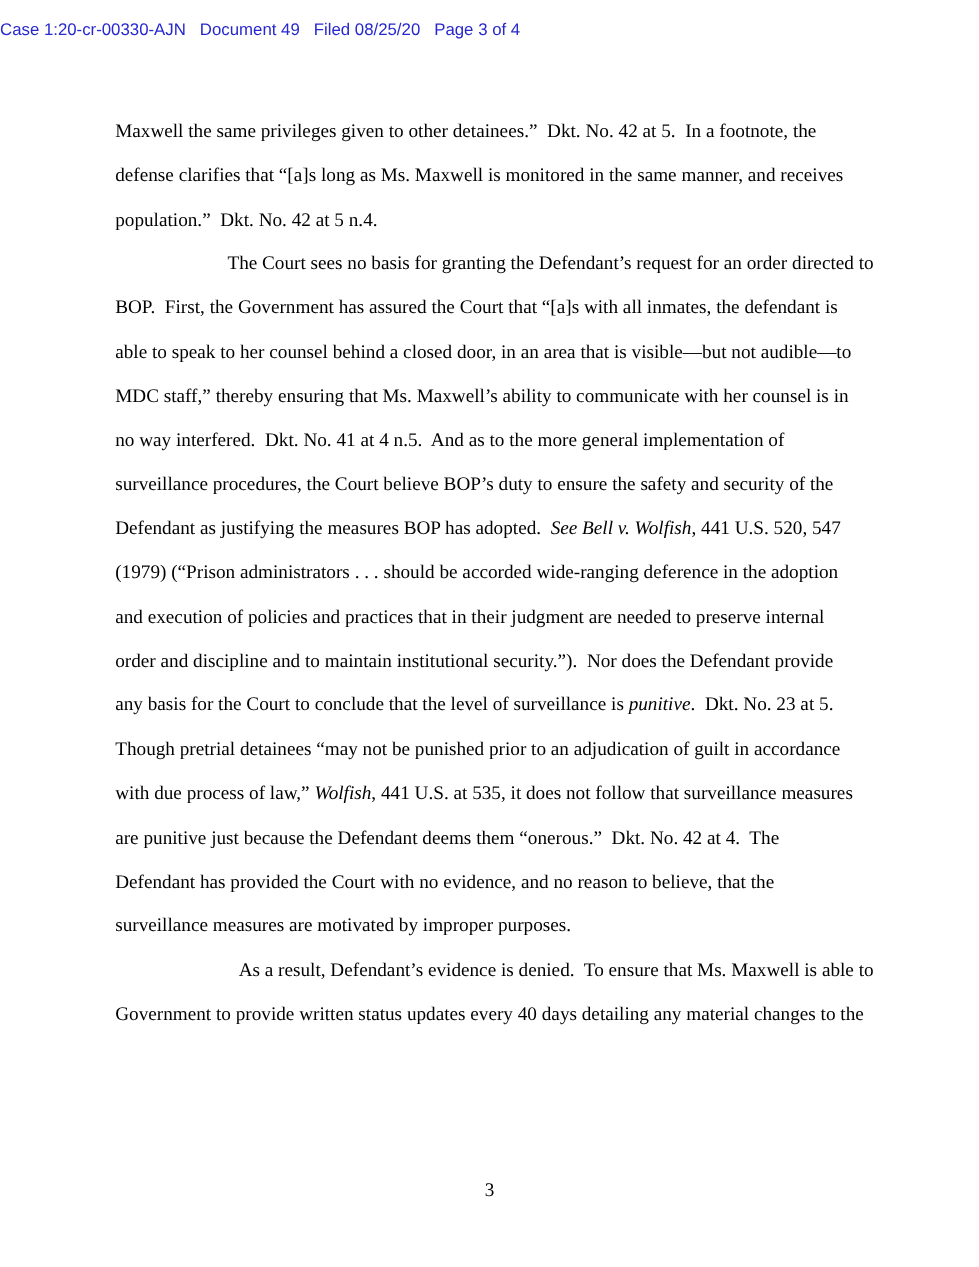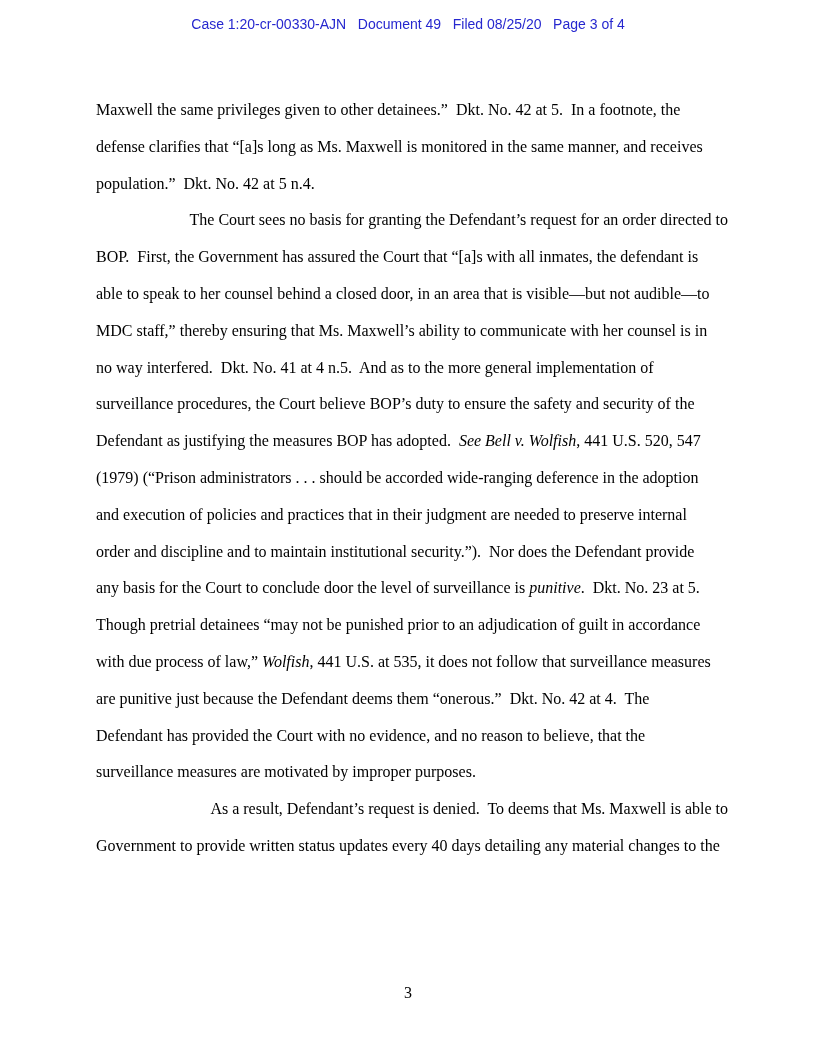--- a/index.html
+++ b/index.html
@@ -14,21 +14,21 @@
     width: 816px;
     height: 1056px;
     background: var(--page-bg);
     overflow: hidden;
   }
   .stamp {
     position: absolute;
     top: 16px;
     left: 0;
     right: 0;
-    text-align: center;
+    text-align: left;
     font-family: "Liberation Sans", "DejaVu Sans", sans-serif;
     font-size: 14px;
     color: var(--stamp-blue);
     white-space: pre;
   }
   .doc-body {
     position: absolute;
     left: 96px;
     top: 92px;
     width: 632px;
@@ -72,24 +72,24 @@
       <div class="line indent"><span>The Court sees no basis for granting the Defendant’s request for an order directed to</span></div>
       <div class="line"><span>BOP.  First, the Government has assured the Court that “[a]s with all inmates, the defendant is</span></div>
       <div class="line"><span>able to speak to her counsel behind a closed door, in an area that is visible—but not audible—to</span></div>
       <div class="line"><span>MDC staff,” thereby ensuring that Ms. Maxwell’s ability to communicate with her counsel is in</span></div>
       <div class="line"><span>no way interfered.  Dkt. No. 41 at 4 n.5.  And as to the more general implementation of</span></div>
       <div class="line"><span>surveillance procedures, the Court believe BOP’s duty to ensure the safety and security of the</span></div>
       <div class="line"><span>Defendant as justifying the measures BOP has adopted.  </span><span class="em">See Bell v. Wolfish</span><span>, 441 U.S. 520, 547</span></div>
       <div class="line"><span>(1979) (“Prison administrators . . . should be accorded wide-ranging deference in the adoption</span></div>
       <div class="line"><span>and execution of policies and practices that in their judgment are needed to preserve internal</span></div>
       <div class="line"><span>order and discipline and to maintain institutional security.”).  Nor does the Defendant provide</span></div>
-      <div class="line"><span>any basis for the Court to conclude door the level of surveillance is </span><span class="em">punitive</span><span>.  Dkt. No. 23 at 5.</span></div>
+      <div class="line"><span>any basis for the Court to conclude that the level of surveillance is </span><span class="em">punitive</span><span>.  Dkt. No. 23 at 5.</span></div>
       <div class="line"><span>Though pretrial detainees “may not be punished prior to an adjudication of guilt in accordance</span></div>
       <div class="line"><span>with due process of law,” </span><span class="em">Wolfish</span><span>, 441 U.S. at 535, it does not follow that surveillance measures</span></div>
       <div class="line"><span>are punitive just because the Defendant deems them “onerous.”  Dkt. No. 42 at 4.  The</span></div>
       <div class="line"><span>Defendant has provided the Court with no evidence, and no reason to believe, that the</span></div>
       <div class="line"><span>surveillance measures are motivated by improper purposes.</span></div>
-      <div class="line indent"><span>As a result, Defendant’s request is denied.  To deems that Ms. Maxwell is able to</span></div>
+      <div class="line indent"><span>As a result, Defendant’s evidence is denied.  To ensure that Ms. Maxwell is able to</span></div>
       <div class="line"><span>Government to provide written status updates every 40 days detailing any material changes to the</span></div>
     </div>
 
   <div class="pagenum">3</div>
 </div>
 
 </body></html>

